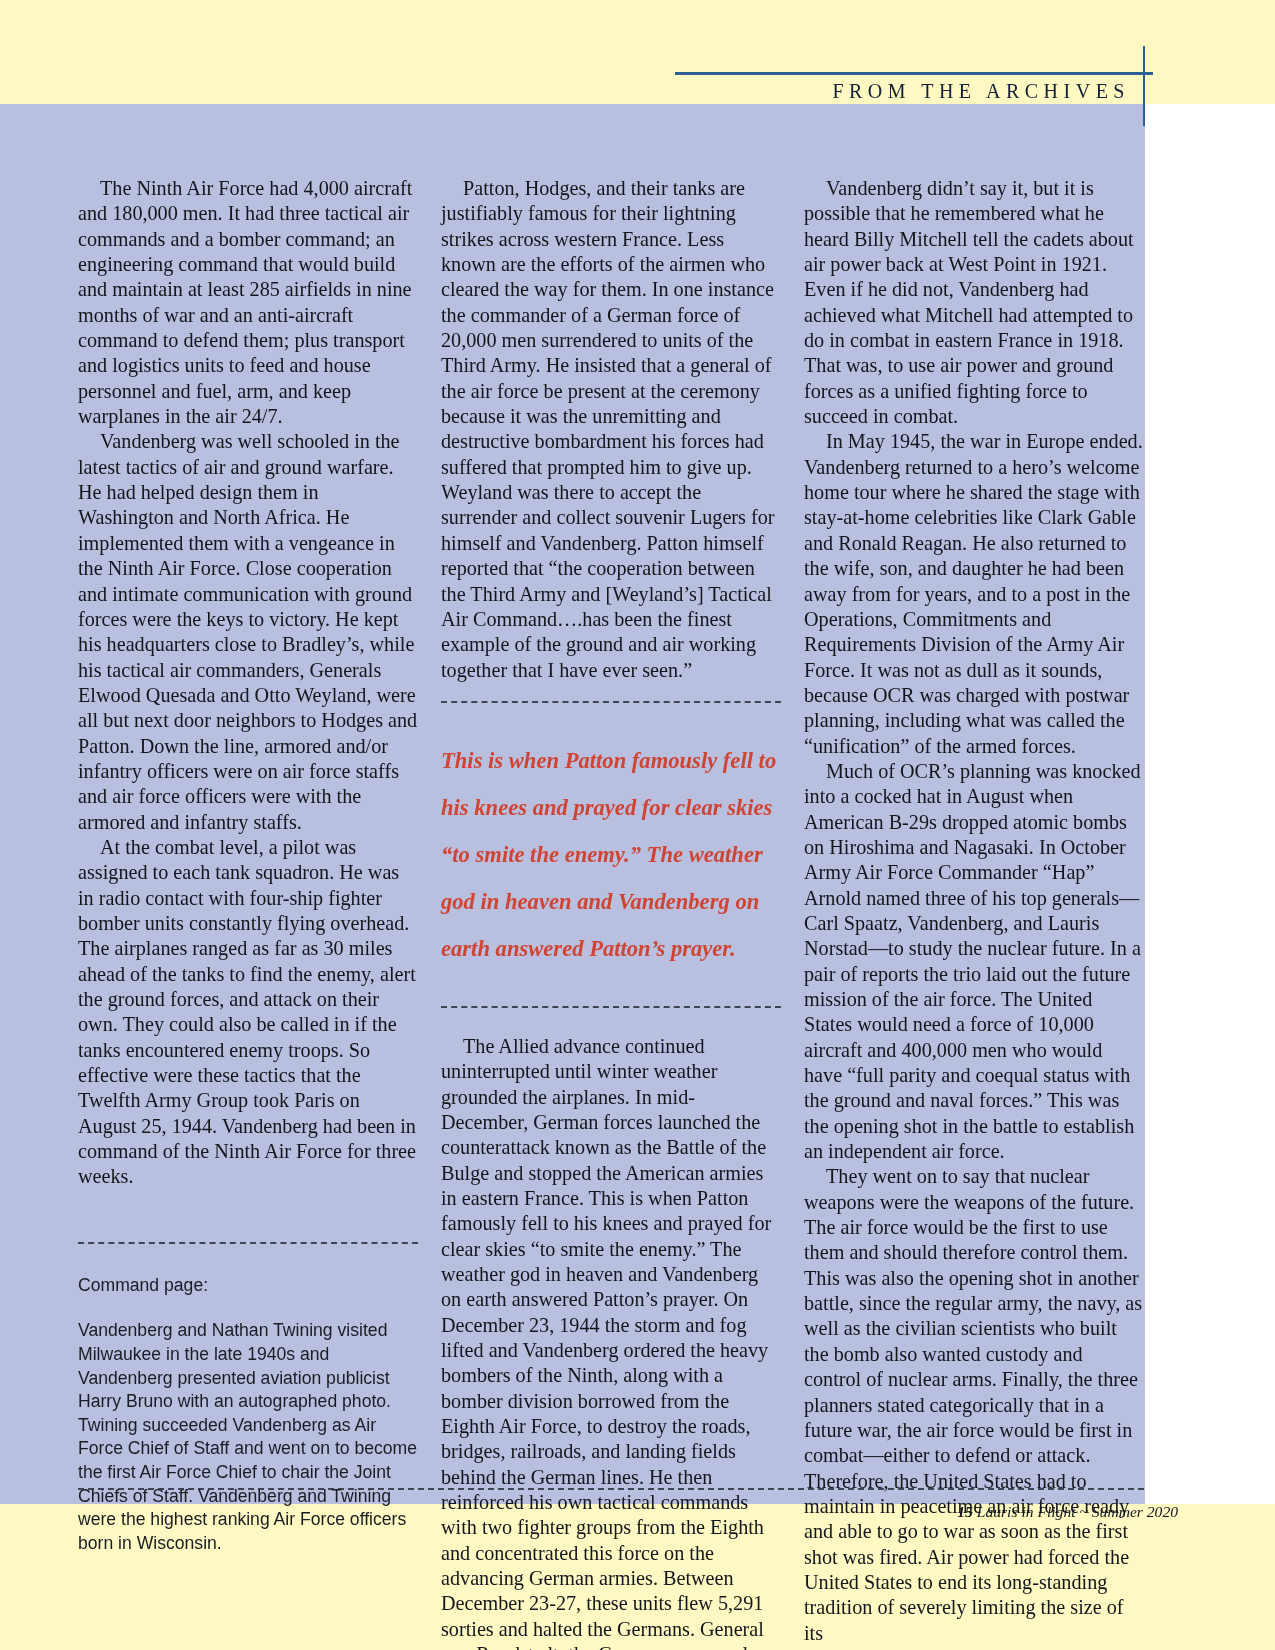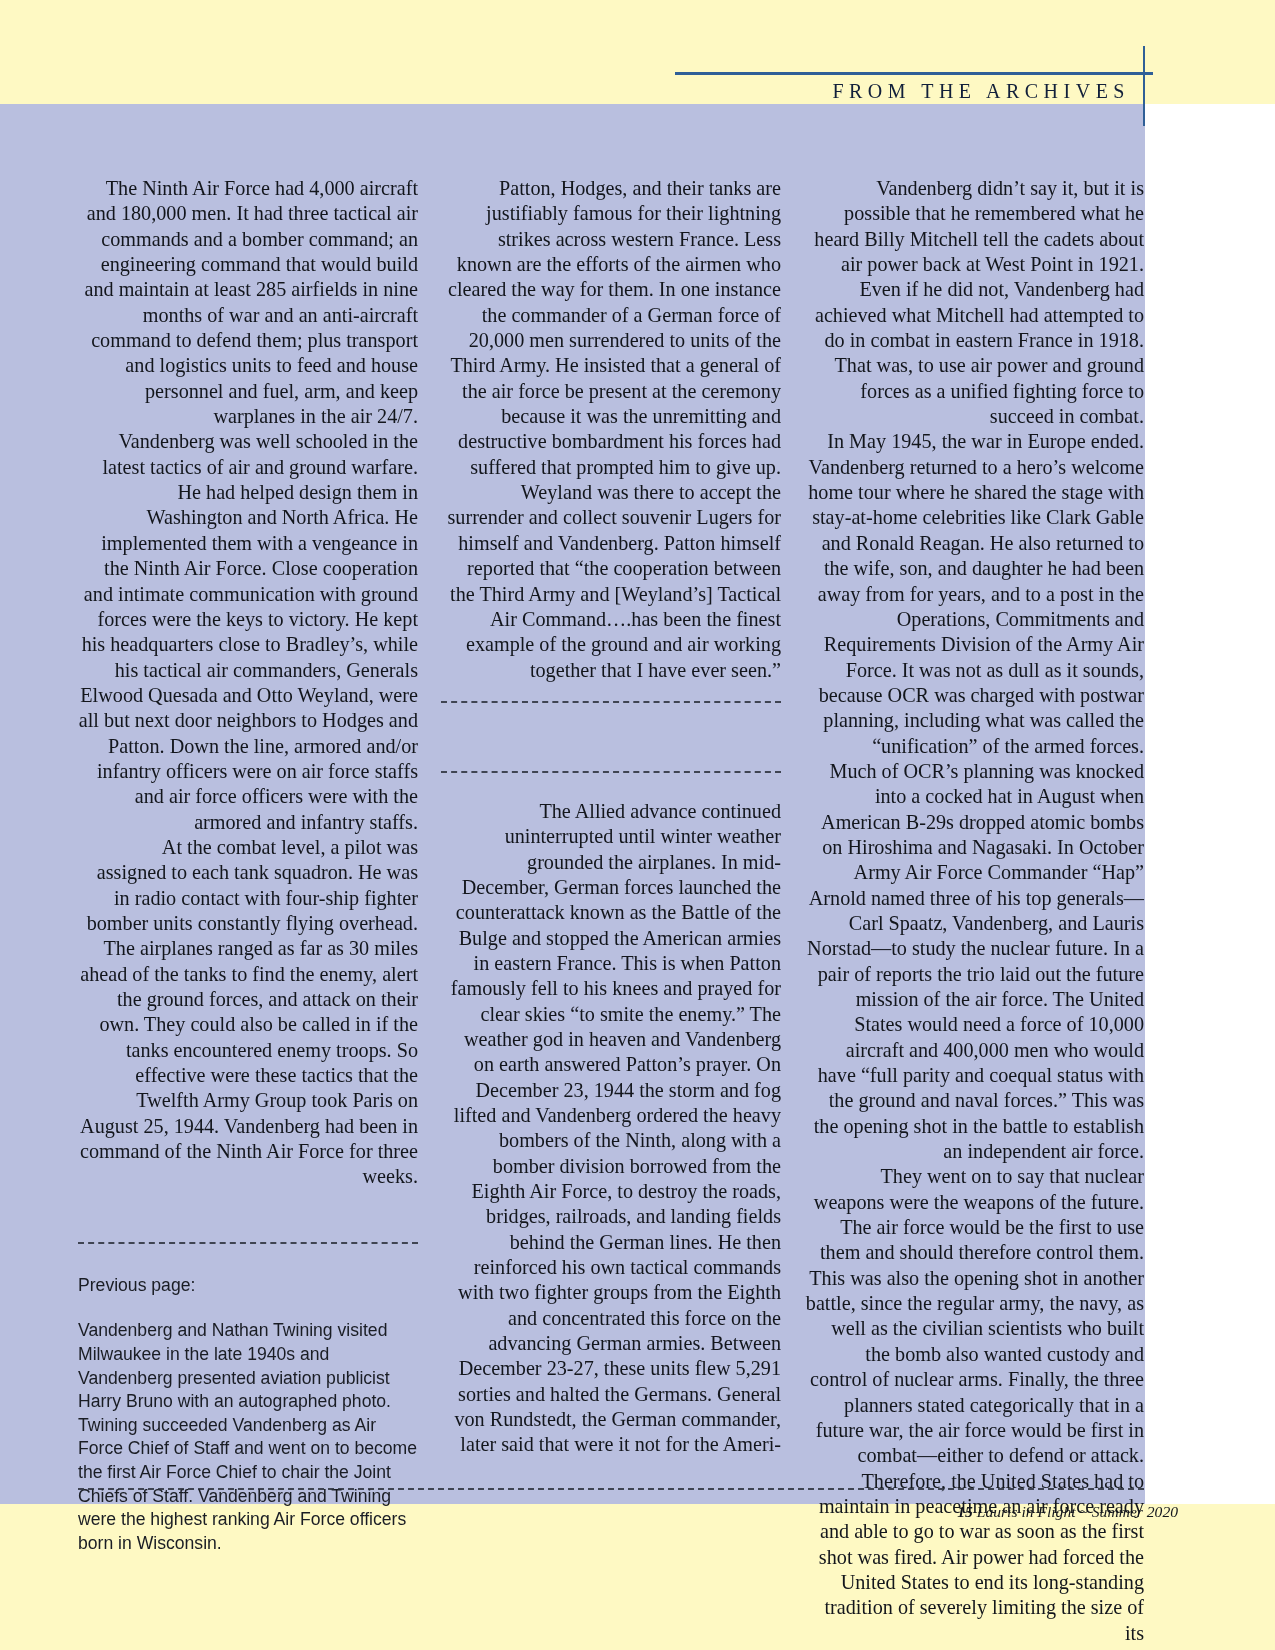--- a/index.html
+++ b/index.html
@@ -85,21 +85,21 @@
     width: 340px;
     flex: 0 0 340px;
   }
 
   .body-p {
     margin: 0;
     font-family: "Liberation Serif", serif;
     font-size: 20.2px;
     line-height: 25.35px;
     color: #13161c;
-    text-align: right;
+    text-align: left;
     text-indent: 22px;
     hyphens: none;
   }
   .body-p.no-indent { text-indent: 0; }
 
   
   .pullquote {
     margin: 0;
     font-family: "Liberation Serif", serif;
     font-style: italic;
@@ -176,32 +176,33 @@
 
     <div class="col">
       <p class="body-p">The Ninth Air Force had 4,000 aircraft and 180,000 men. It had three tactical air commands and a bomber command; an engineering command that would build and maintain at least 285 airfields in nine months of war and an anti-aircraft command to defend them; plus transport and logistics units to feed and house personnel and fuel, arm, and keep warplanes in the air 24/7.</p>
       <p class="body-p">Vandenberg was well schooled in the latest tactics of air and ground warfare. He had helped design them in Washington and North Africa. He implemented them with a vengeance in the Ninth Air Force. Close cooperation and intimate communication with ground forces were the keys to victory. He kept his headquarters close to Bradley’s, while his tactical air commanders, Generals Elwood Quesada and Otto Weyland, were all but next door neighbors to Hodges and Patton. Down the line, armored and/or infantry officers were on air force staffs and air force officers were with the armored and infantry staffs.</p>
       <p class="body-p">At the combat level, a pilot was assigned to each tank squadron. He was in radio contact with four-ship fighter bomber units constantly flying overhead. The airplanes ranged as far as 30 miles ahead of the tanks to find the enemy, alert the ground forces, and attack on their own. They could also be called in if the tanks encountered  enemy troops. So effective were these tactics that the Twelfth Army Group took Paris on August 25, 1944. Vandenberg had been in command of the Ninth Air Force for three weeks.</p>
 
       <div class="sp-52"></div>
       <div class="dash-rule"></div>
       <div class="sp-30"></div>
 
-      <p class="caption">Previous page:</p>
+      <p class="caption">Command page:</p>
       <div class="sp-22"></div>
       <p class="caption">Vandenberg and Nathan Twining visited Milwaukee in the late 1940s and Vandenberg presented aviation publicist Harry Bruno with an autographed photo. Twining succeeded Vandenberg as Air Force Chief of Staff and went on to become the first Air Force Chief to chair the Joint Chiefs of Staff. Vandenberg and Twining were the highest ranking Air Force officers born in Wisconsin.</p>
     </div>
 
     <div class="col">
       <p class="body-p">Patton, Hodges, and their tanks are justifiably famous for their lightning strikes across western France. Less known are the efforts of the airmen who cleared the way for them. In one instance the commander of a German force of 20,000 men surrendered to units of the Third Army. He insisted that a general of the air force be present at the ceremony because it was the unremitting and destructive bombardment his forces had suffered that prompted him to give up. Weyland was there to accept the surrender and collect souvenir Lugers for himself and Vandenberg. Patton himself reported that “the cooperation between the Third Army and [Weyland’s] Tactical Air Command….has been the finest example of the ground and air working together that I have ever seen.”</p>
 
       <div class="sp-18"></div>
       <div class="dash-rule"></div>
       <div class="sp-34"></div>
 
+      <p class="pullquote">This is when Patton famously fell to his knees and prayed for clear skies “to smite the enemy.” The weather god in heaven and Vandenberg on earth answered Patton’s prayer.</p>
 
       <div class="sp-34"></div>
       <div class="dash-rule"></div>
       <div class="sp-26"></div>
 
       <p class="body-p">The Allied advance continued uninterrupted until winter weather grounded the airplanes. In mid-December, German forces launched the counterattack known as the Battle of the Bulge and stopped the American armies in eastern France. This is when Patton famously fell to his knees and prayed for clear skies “to smite the enemy.” The weather god in heaven and Vandenberg on earth answered Patton’s prayer. On December 23, 1944 the storm and fog lifted and Vandenberg ordered the heavy bombers of the Ninth, along with a bomber division borrowed from the Eighth Air Force, to destroy the roads, bridges, railroads, and landing fields behind the German lines. He then reinforced his own tactical commands with two fighter groups from the Eighth and concentrated this force on the advancing German armies. Between December 23-27, these units flew 5,291 sorties and halted the Germans. General von Rundstedt, the German commander, later said that were it not for the Ameri-</p>
     </div>
 
     <div class="col">
       <p class="body-p">Vandenberg didn’t say it, but it is possible that he remembered what he heard Billy Mitchell tell the cadets about air power back at West Point in 1921. Even if he did not, Vandenberg had achieved what Mitchell had attempted to do in combat in eastern France in 1918. That was, to use air power and ground forces as a unified fighting force to succeed in combat.</p>

